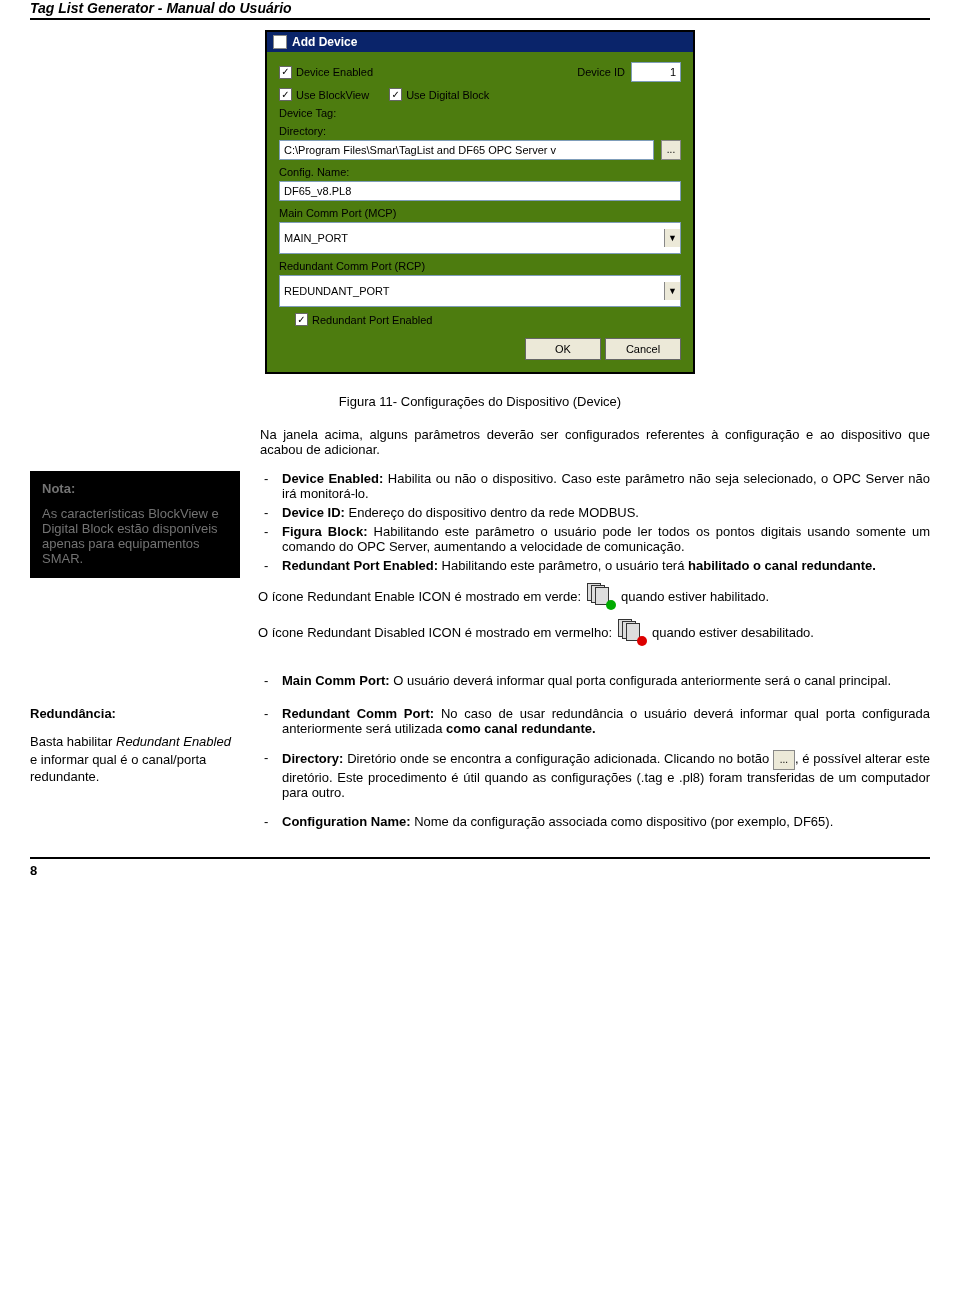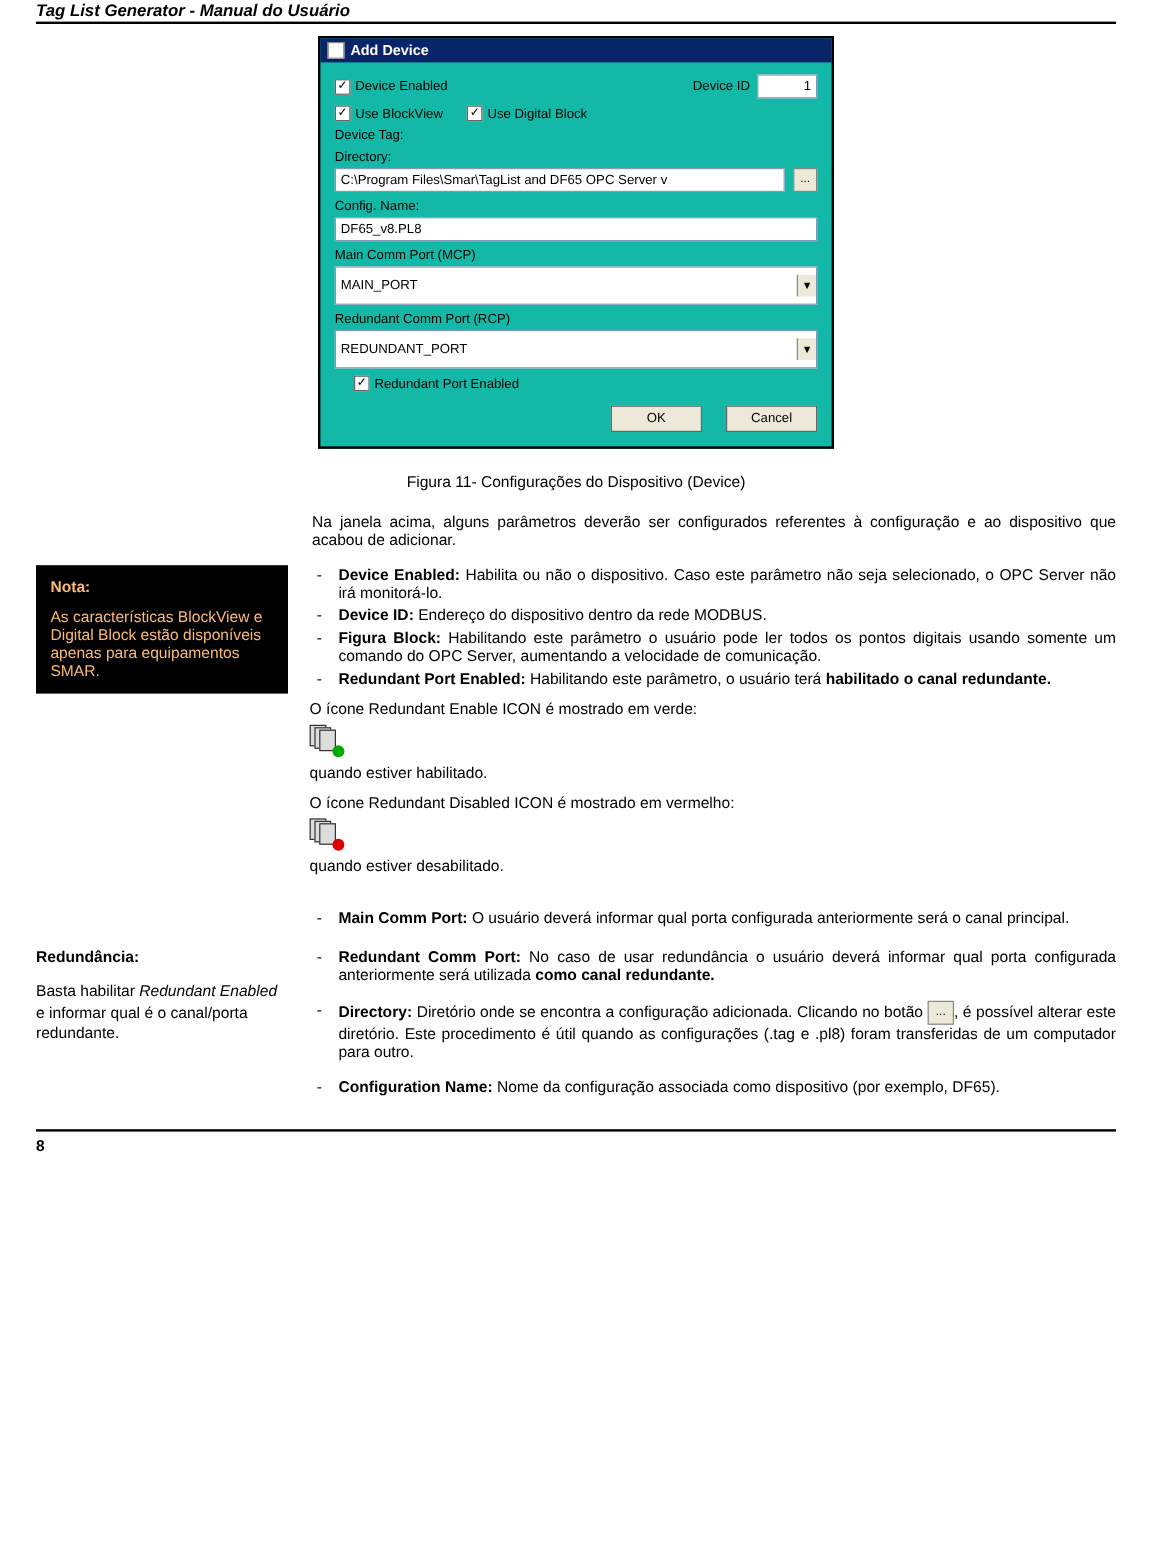--- a/index.html
+++ b/index.html
@@ -24,21 +24,21 @@
     margin-bottom: 10px;
   }
   
   .dialog-wrap {
     display: flex;
     justify-content: center;
     margin: 10px 0 20px 0;
   }
   .dialog {
     width: 430px;
-    background: #14b8a6;
+    background: #4d7c0f;
     border: 2px solid #000;
     font-family: Tahoma, sans-serif;
     font-size: 11px;
   }
   .dlg-titlebar {
     background: #0a246a;
     color: #fff;
     padding: 3px 6px;
     display: flex;
     align-items: center;
@@ -126,21 +126,21 @@
   .dlg-select-btn {
     width: 16px; height: 18px;
     background: #ece9d8;
     border-left: 1px solid #888;
     display: flex; align-items: center; justify-content: center;
     font-size: 9px;
   }
   .dlg-buttons {
     display: flex;
     justify-content: flex-end;
-    gap: 20px;
+    gap: 4px;
     margin-top: 12px;
   }
   .dlg-btn {
     width: 76px; height: 22px;
     border: 1px solid #666;
     background: #ece9d8;
     font-size: 11px;
     text-align: center;
     line-height: 20px;
   }
@@ -157,21 +157,21 @@
   }
   
   .cols {
     display: flex;
     gap: 18px;
     align-items: flex-start;
   }
   .note-box {
     width: 210px;
     background: #000;
-    color: #fdba74;
+    color: #737373;
     padding: 10px 12px 12px 12px;
     font-size: 13px;
     flex-shrink: 0;
   }
   .note-box .note-head {
     font-weight: bold;
     margin-bottom: 10px;
   }
   .maincol {
     flex: 1;
@@ -187,23 +187,22 @@
     text-align: justify;
   }
   .bullets li::before {
     content: "-";
     position: absolute;
     left: -18px;
   }
   .icon-text-row {
     margin: 10px 0 4px 0;
     display: flex;
-    align-items: flex-start;
+    align-items: center;
     gap: 6px;
-    flex-direction: column;
   }
   .stack-icon {
     display: inline-block;
     width: 28px; height: 26px;
     position: relative;
   }
   .stack-icon .sheet {
     position: absolute;
     width: 14px; height: 18px;
     border: 1px solid #333;

